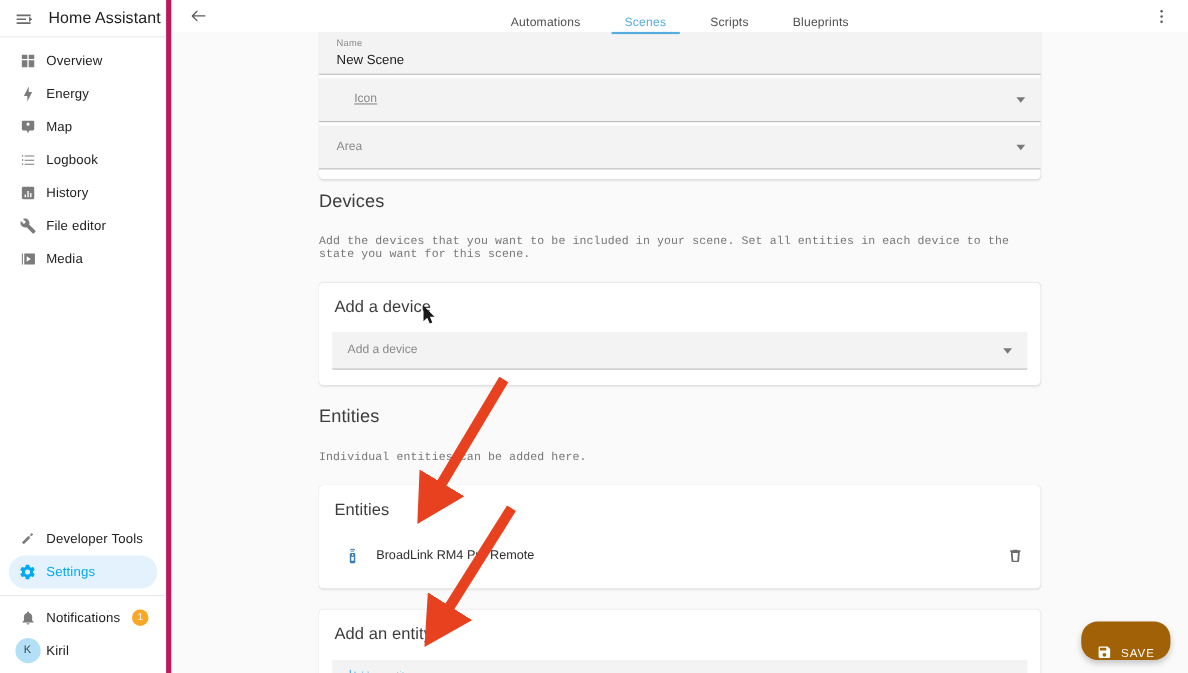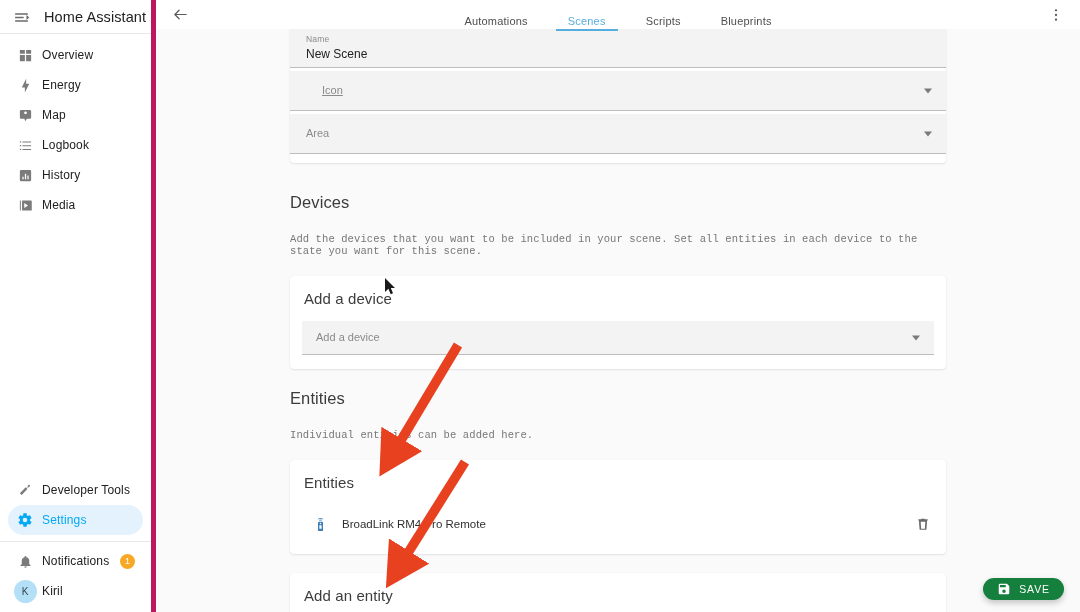--- a/index.html
+++ b/index.html
@@ -148,24 +148,24 @@
   .entity-row {
     display:flex; align-items:center; height: 40px; padding: 0 14px;
   }
   .entity-row .eicon { width: 28px; flex:0 0 28px; display:flex; align-items:center; justify-content:center; color:#3f7fb8; }
   .entity-row .ename { font-size: 11.5px; color:#303030; margin-left: 8px; }
   .entity-row .edel { margin-left:auto; color:#6b6b6b; cursor:pointer; display:flex; align-items:center; }
 
   
   .fab {
     position: absolute; right: 16px; bottom: 12px;
-    height: 22px; min-width: 76px;
-    background: #15803d; color: #fff;
+    height: 35px; min-width: 76px;
+    background: #a16207; color: #fff;
     border-radius: 15px;
-    display: flex; align-items: center; gap: 8px;
+    display: flex; align-items: flex-end; gap: 8px;
     padding: 0 14px;
     box-shadow: 0 3px 6px rgba(0,0,0,.22);
     cursor: pointer; z-index: 30;
   }
   .fab .flbl { font-size: 10.5px; letter-spacing: .9px; font-weight:500; }
 
   
   .arrows { position:absolute; inset:0; pointer-events:none; z-index: 20; }
   .cursor { position:absolute; z-index: 25; pointer-events:none; }
 </style>
@@ -226,20 +226,28 @@
 
       <div class="sb-item">
         <span class="ico">
           <svg width="15" height="15" viewBox="0 0 24 24" fill="currentColor">
               <path d="M5 3h14a2 2 0 0 1 2 2v14a2 2 0 0 1-2 2H5a2 2 0 0 1-2-2V5a2 2 0 0 1 2-2m2 11v4h2v-4H7m4-5v9h2V9h-2m4 3v6h2v-6h-2Z"></path>
             </svg>
         </span>
         <span class="lbl">History</span>
       </div>
 
+      <div class="sb-item">
+        <span class="ico">
+          <svg width="15" height="15" viewBox="0 0 24 24" fill="currentColor">
+              <path d="M22.7 19l-9.1-9.1c.9-2.3.4-5-1.5-6.9-2-2-5-2.4-7.4-1.3L9 6 6 9 1.6 4.7C.4 7.1.9 10.1 2.9 12.1c1.9 1.9 4.6 2.4 6.9 1.5l9.1 9.1c.4.4 1 .4 1.4 0l2.3-2.3c.5-.4.5-1.1.1-1.4Z"></path>
+            </svg>
+        </span>
+        <span class="lbl">File editor</span>
+      </div>
 
       <div class="sb-item">
         <span class="ico">
           <svg width="15" height="15" viewBox="0 0 24 24" fill="currentColor">
               <path d="M3 4h1.5v16H3V4m3.5 0H21a1 1 0 0 1 1 1v14a1 1 0 0 1-1 1H6.5V4m3.5 4v8l6-4-6-4Z"></path>
             </svg>
         </span>
         <span class="lbl">Media</span>
       </div>
     </div>
@@ -330,21 +338,21 @@
           <div class="field sel" style="margin-top:3px;height:40px;">
             <span class="fplace" style="padding-left:16px;text-decoration:underline;">Icon</span>
             <span class="caret"></span>
           </div>
           <div class="field sel" style="margin-top:3px;height:40px;padding-left:16px;">
             <span class="fplace">Area</span>
             <span class="caret"></span>
           </div>
         </div>
 
-        <div class="section-wrap" style="margin-top:30px;">
+        <div class="section-wrap" style="margin-top:11px;">
           <div class="sec-title">Devices</div>
           <div class="sec-desc" style="margin-top:21px;">Add the devices that you want to be included in your scene. Set all entities in each device to the state you want for this scene.</div>
         </div>
 
         <div class="card" style="margin-top:19px;padding:14px 12px 14px 12px;">
           <div class="card-title" style="padding-left:2px;">Add a device</div>
           <div class="field sel" style="margin-top:14px;height:34px;padding-left:14px;">
             <span class="fplace">Add a device</span>
             <span class="caret"></span>
           </div>

